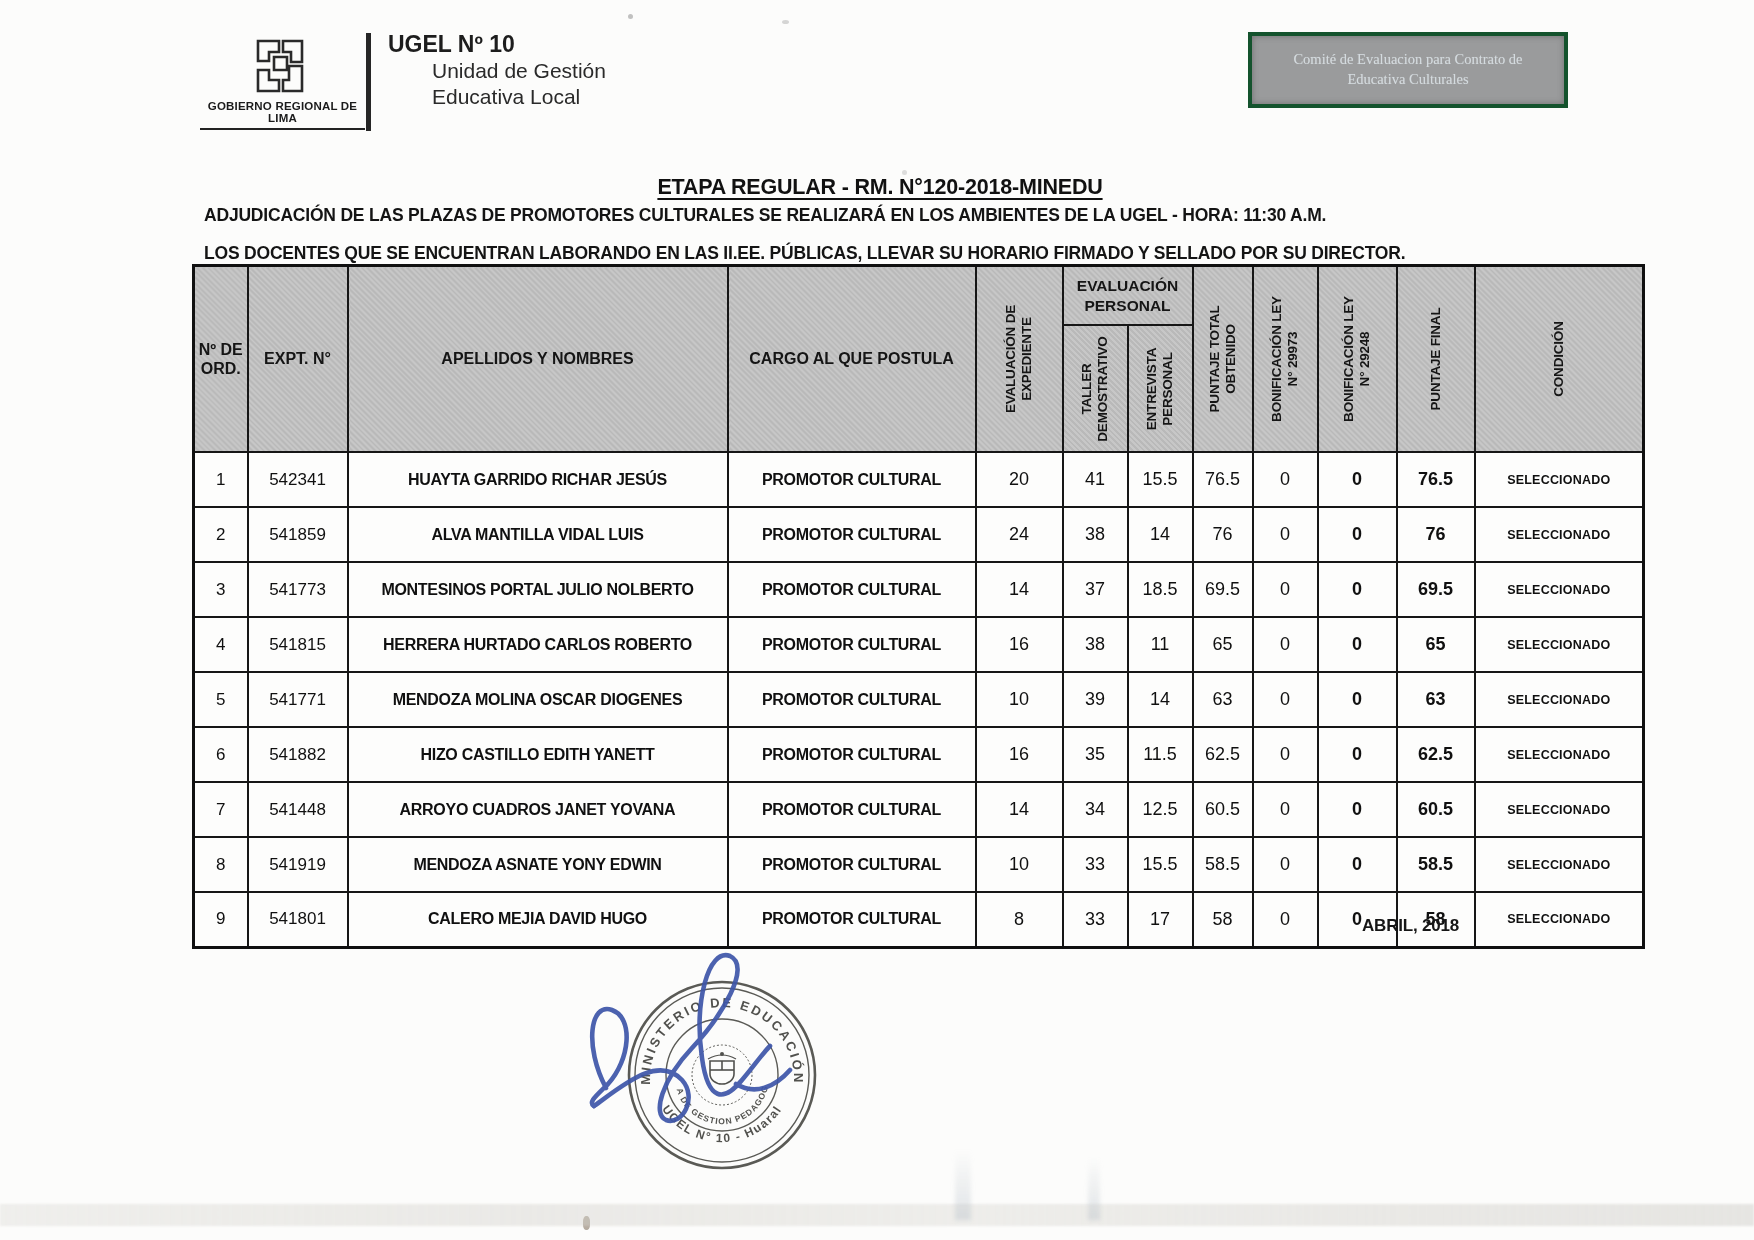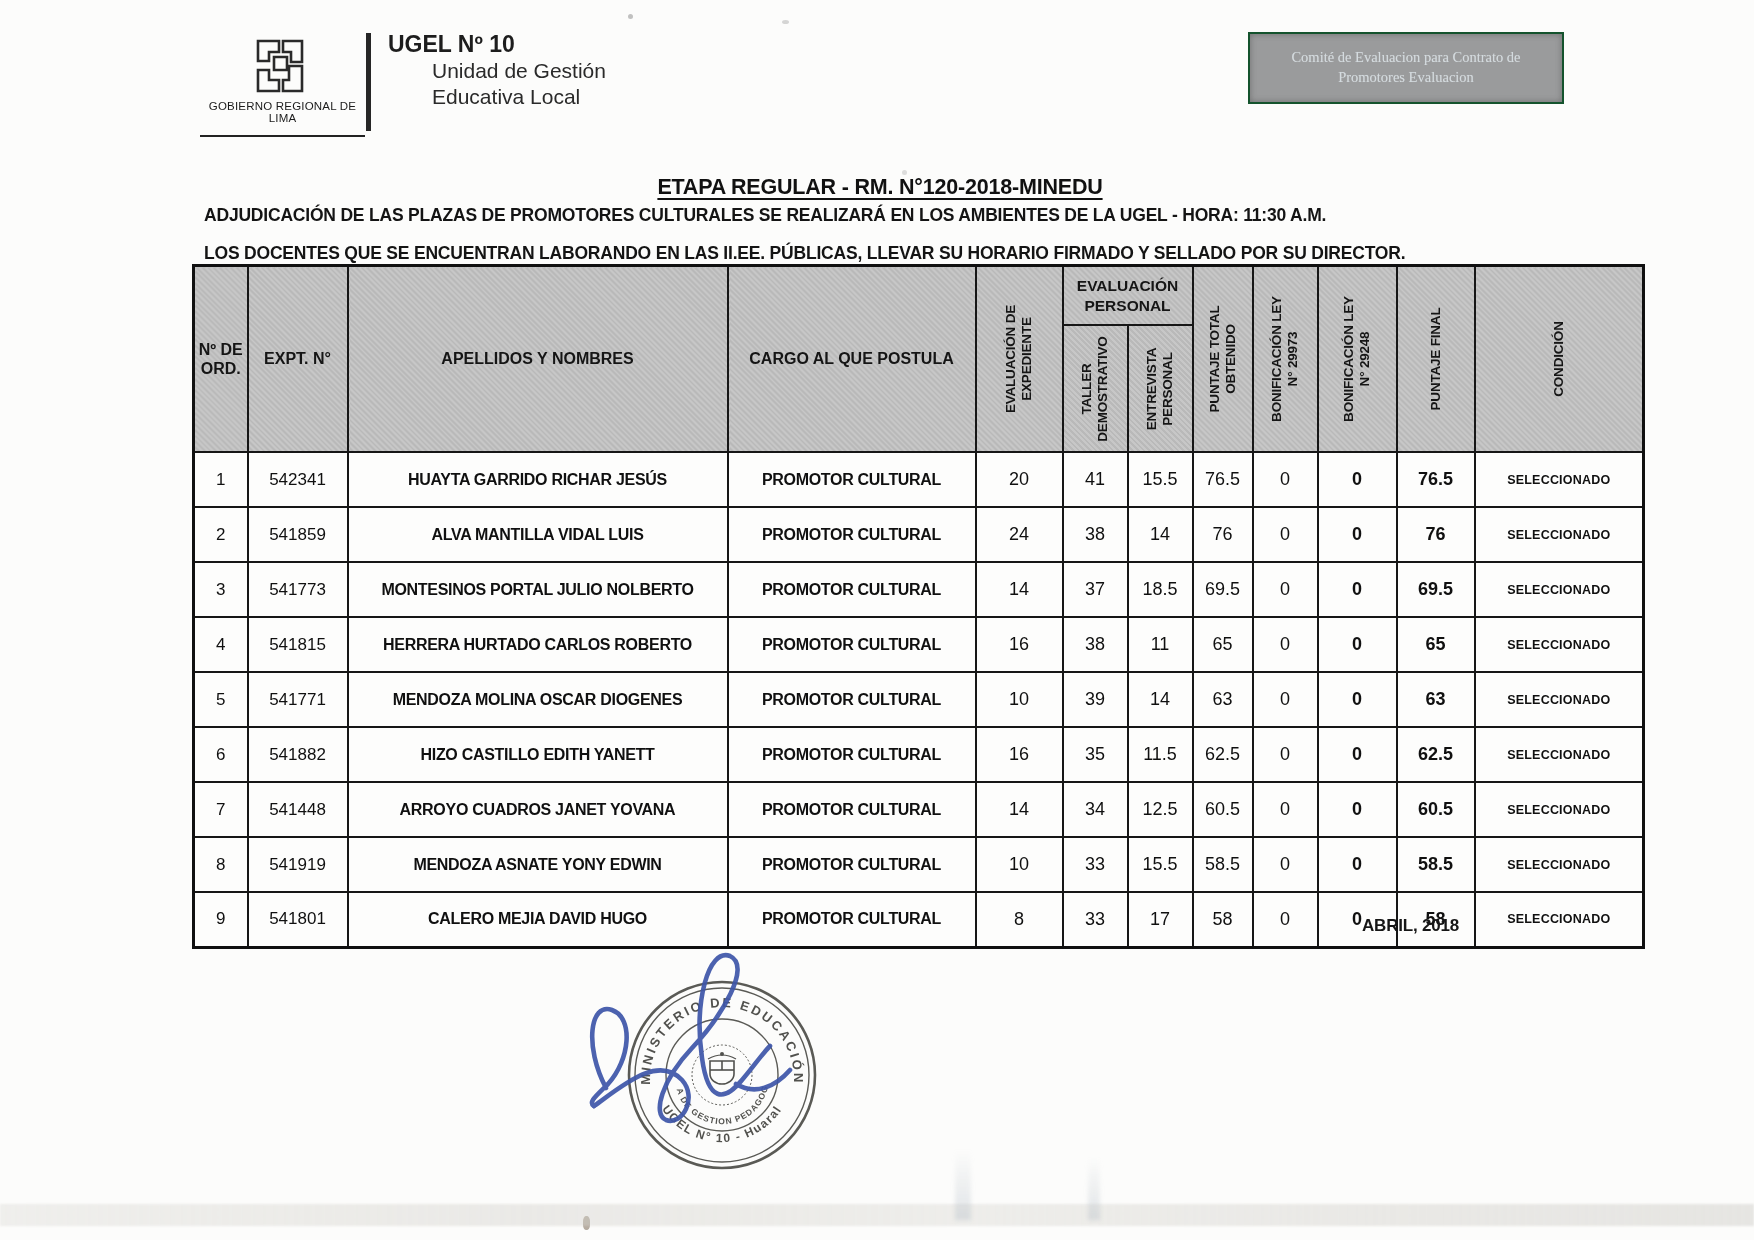--- a/index.html
+++ b/index.html
@@ -9,31 +9,31 @@
     background:#fcfcfb;
     overflow:hidden;
     font-family:"Liberation Sans", sans-serif;
     color:#161616;
   }
   
   .letterhead{position:absolute;left:200px;top:28px;width:520px;height:95px;}
   .lh-logo{position:absolute;left:50px;top:8px;width:60px;height:60px;}
   .lh-org{
     position:absolute;left:0px;top:72px;width:165px;
-    font-size:11.5px;font-weight:400;letter-spacing:.2px;text-align:center;
-    border-bottom:2px solid #222;padding-bottom:11px;color:#1b1b1b;
+    font-size:11.5px;font-weight:700;letter-spacing:.2px;text-align:center;
+    border-bottom:2px solid #222;padding-bottom:4px;color:#1b1b1b;
   }
   .lh-bar{position:absolute;left:166px;top:5px;width:5px;height:98px;background:#262626;}
   .lh-entity{position:absolute;left:188px;top:2px;line-height:1.22;}
   .lh-entity .big{font-size:23px;font-weight:700;color:#1d1d1d;}
   .lh-entity .sub{font-size:21px;font-weight:400;color:#2a2a2a;margin-left:44px;}
   
   .badge{
     position:absolute;left:1248px;top:32px;width:312px;height:68px;
-    background:#9a9b9c;border:2px solid #14532d;
+    background:#9a9b9c;border:4px solid #14532d;
     box-shadow:inset 0 0 6px rgba(60,60,60,.45);
     display:flex;flex-direction:column;justify-content:center;align-items:center;
     font-family:"Liberation Serif", serif;
     font-size:14.5px;color:#d4dbdf;text-align:center;line-height:1.35;
     text-shadow:0 0 1px rgba(255,255,255,.25);
   }
   
   .doc-title{
     position:absolute;left:120px;top:138px;width:1520px;
     text-align:center;font-size:21.5px;font-weight:700;letter-spacing:-.2px;
@@ -119,21 +119,21 @@
     <div class="lh-bar"></div>
     <div class="lh-entity">
       <div class="big">UGEL Nº 10</div>
       <div class="sub">Unidad de Gestión</div>
       <div class="sub">Educativa Local</div>
     </div>
   </div>
 
   <div class="badge">
     <div>Comité de Evaluacion para Contrato de</div>
-    <div>Promotores Evaluacion</div>
+    <div>Educativa Culturales</div>
   </div>
 
   <div class="doc-title">
     <br>
     <span>ETAPA REGULAR - RM. N°120-2018-MINEDU</span>
   </div>
 
   <div class="notice n1">ADJUDICACIÓN DE LAS PLAZAS DE PROMOTORES CULTURALES SE REALIZARÁ EN LOS AMBIENTES DE LA UGEL - HORA: 11:30 A.M.</div>
   <div class="notice n2">LOS DOCENTES QUE SE ENCUENTRAN LABORANDO EN LAS II.EE. PÚBLICAS, LLEVAR SU HORARIO FIRMADO Y SELLADO POR SU DIRECTOR.</div>
 

